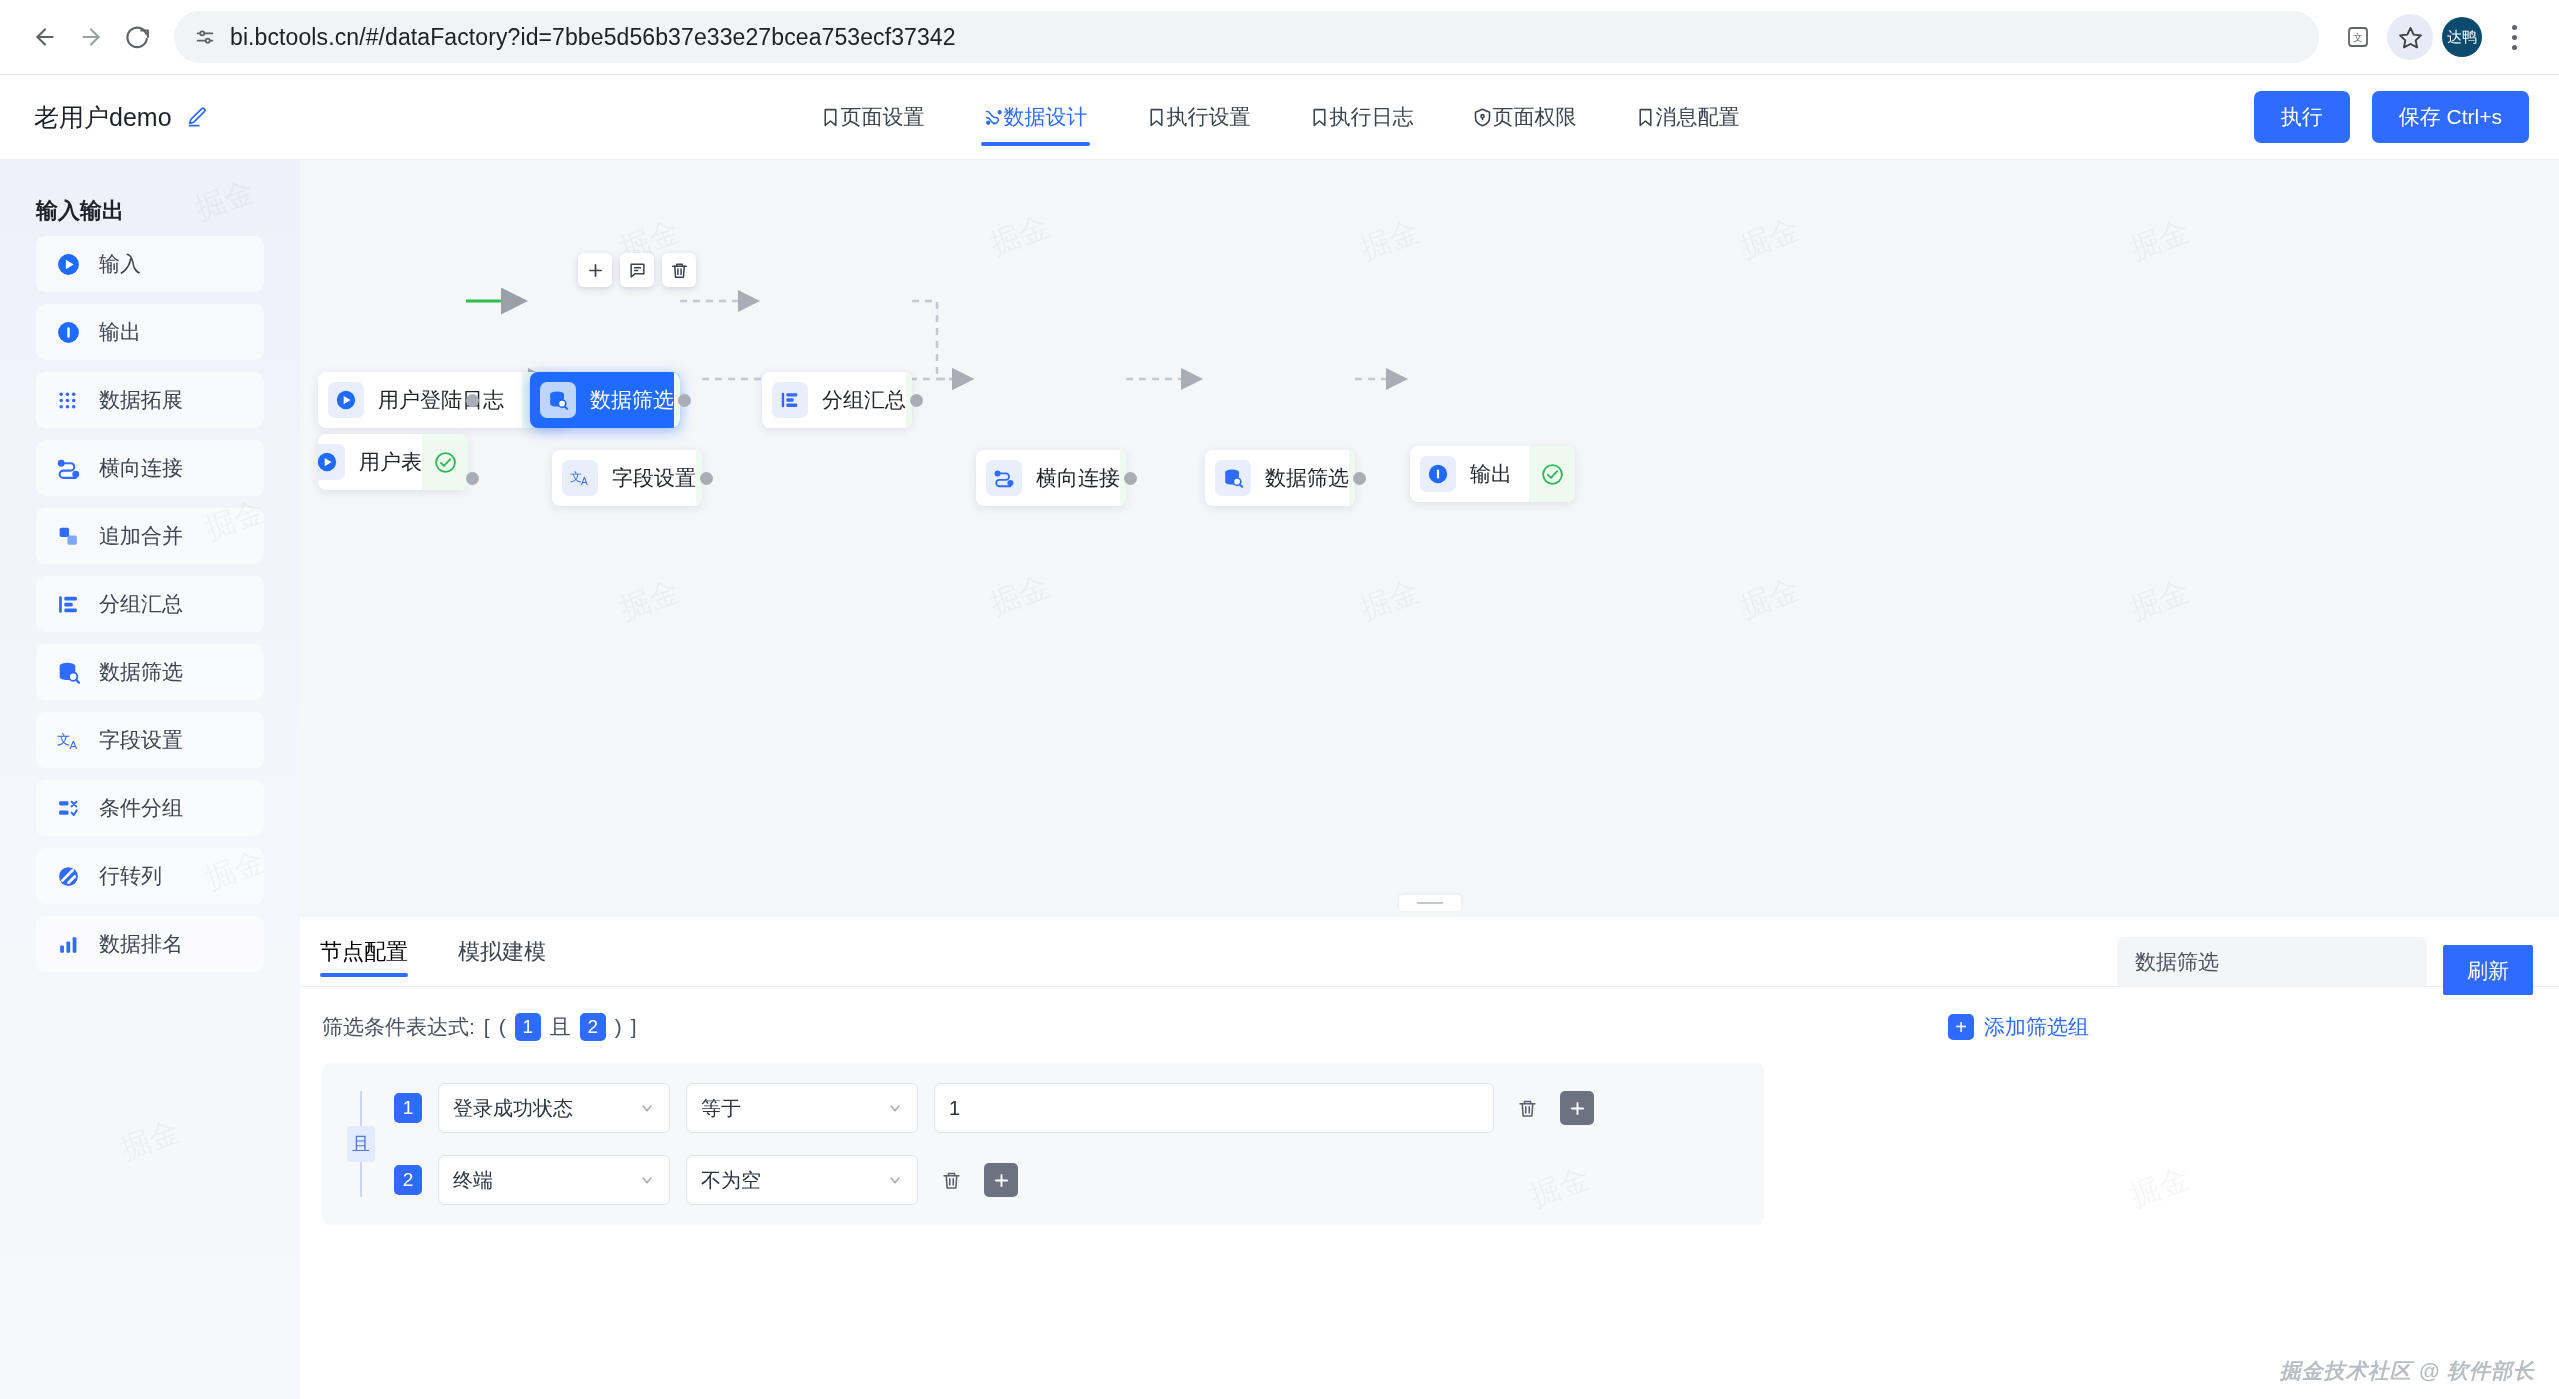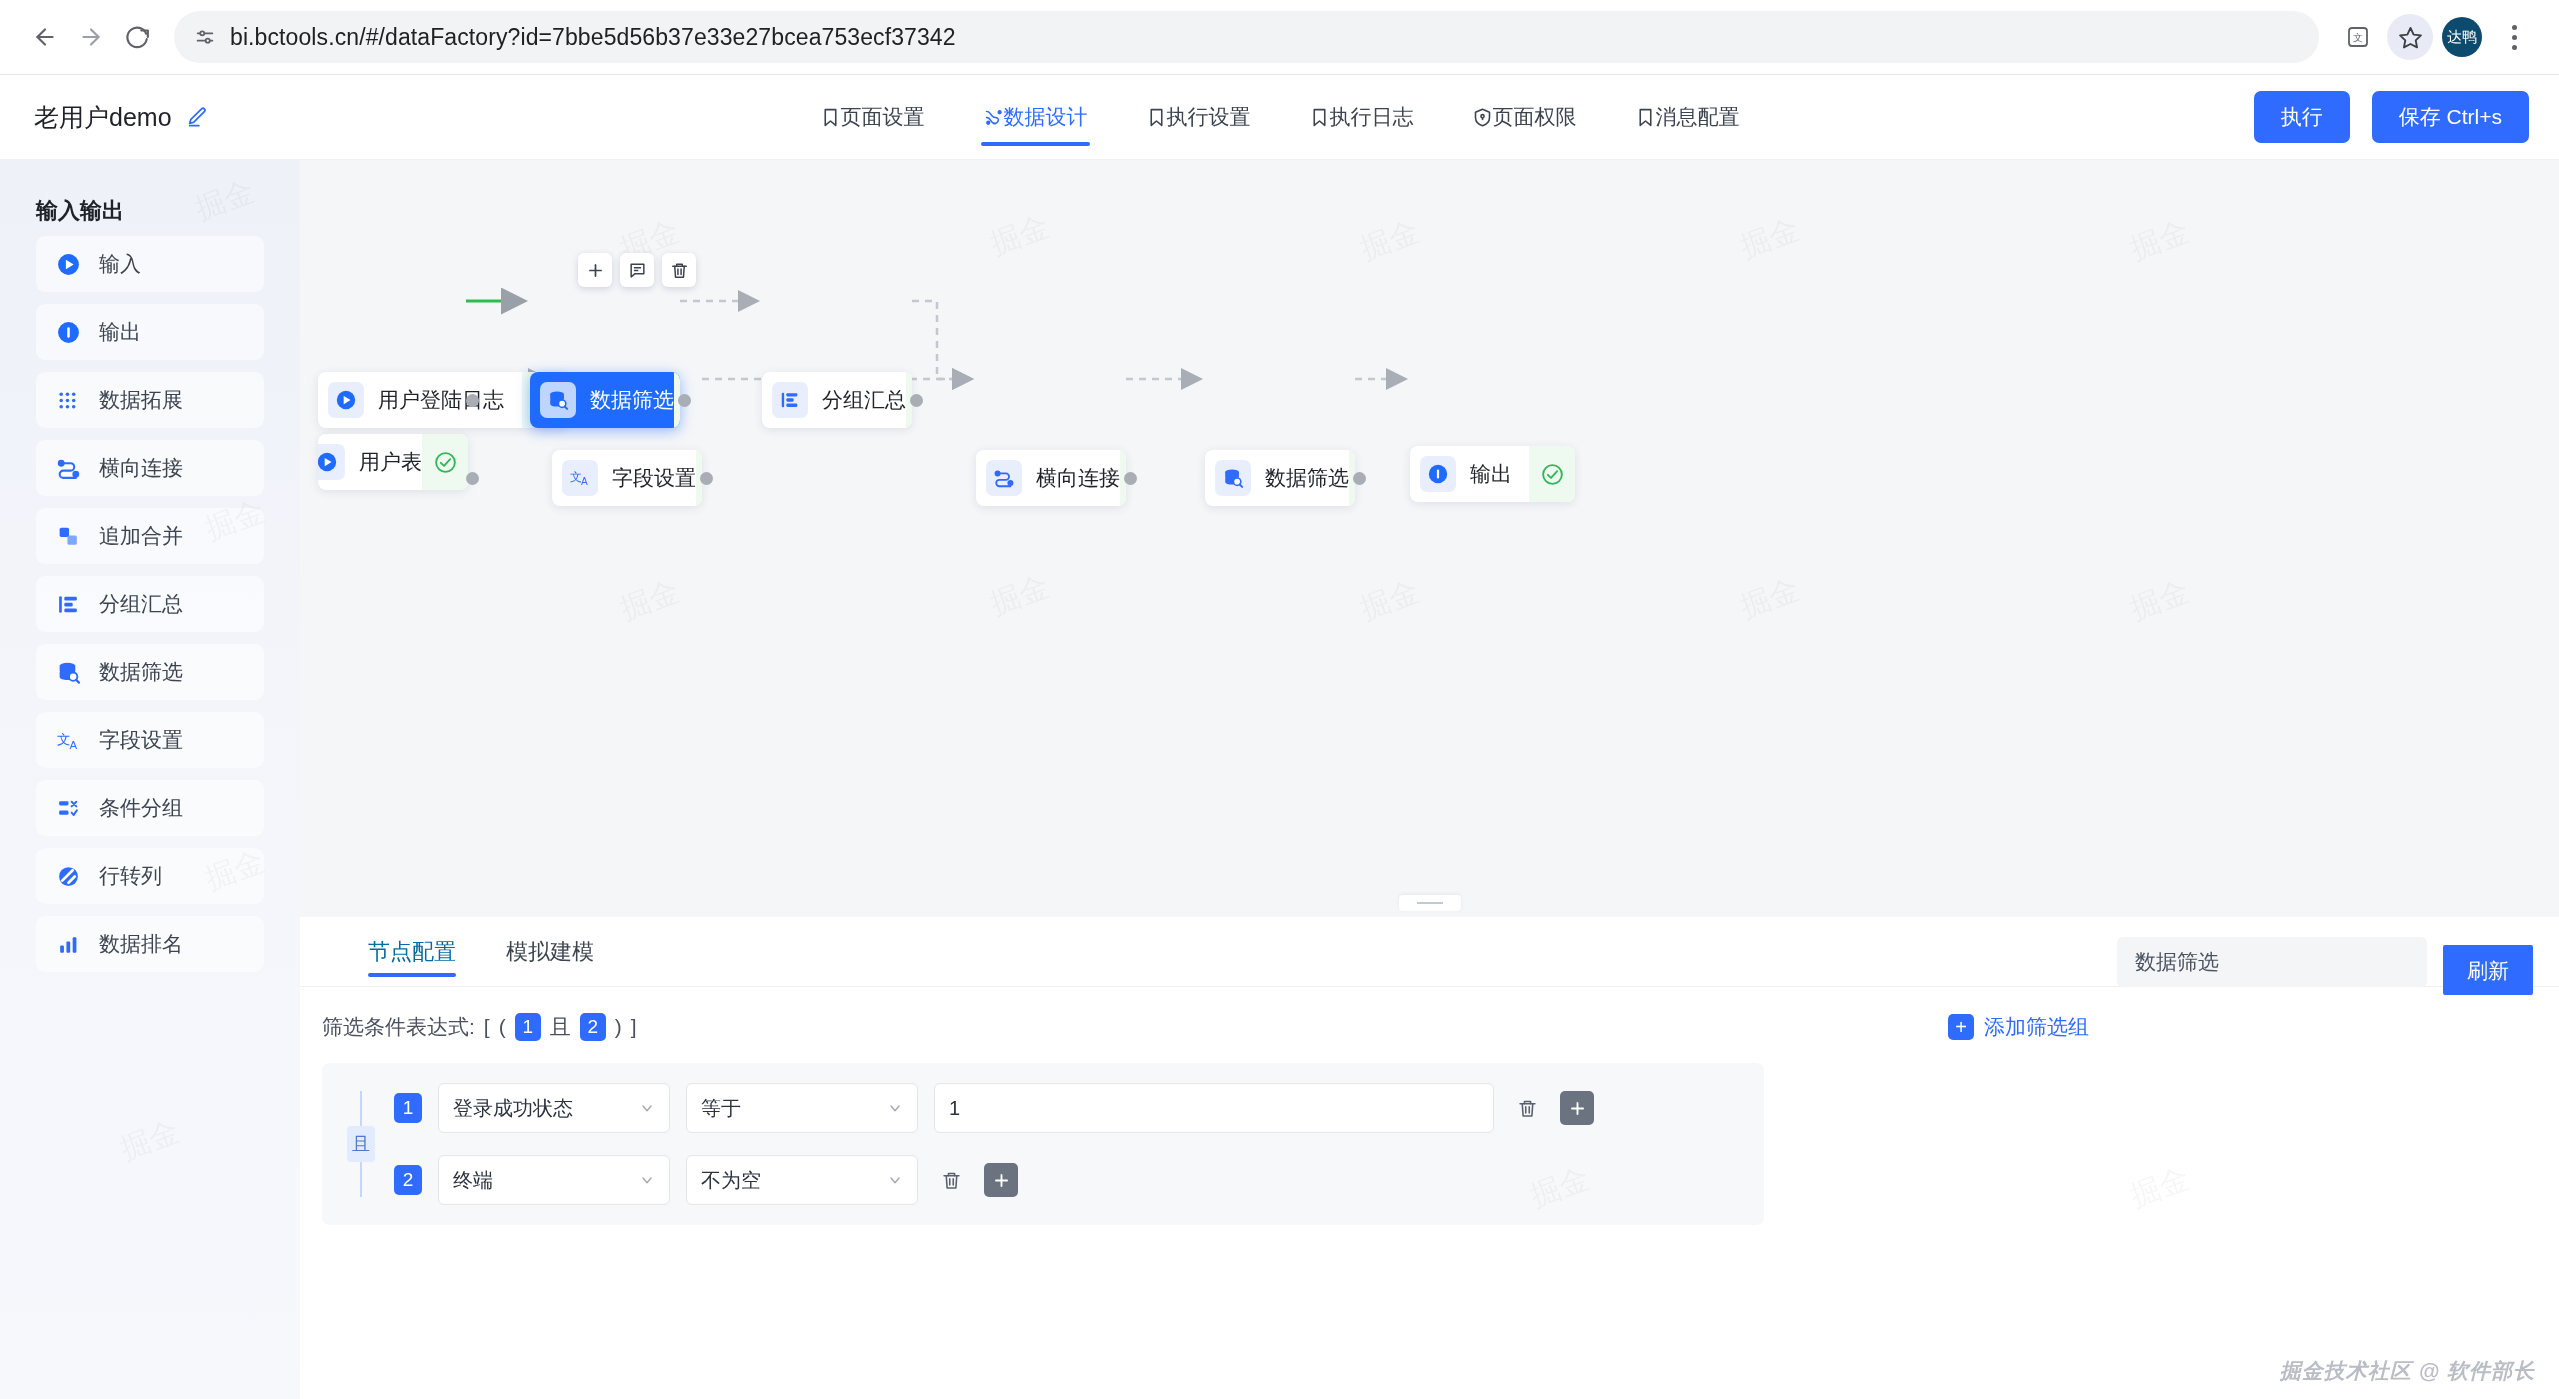--- a/index.html
+++ b/index.html
@@ -144,21 +144,21 @@
     background: #ffffff;
   }
   .panel-tabs {
     height: 70px; display: flex; align-items: center; padding-left: 20px;
     border-bottom: 1px solid #edeef1; position: relative;
   }
   .ptab {
     font-size: 22px; color: #3c4450; margin-right: 50px; height: 70px;
     display: flex; align-items: center; position: relative; cursor: pointer;
   }
-  .ptab.active { color: #0369a1; margin-left: 48px; }
+  .ptab.active { color: #000000; }
   .ptab.active::after {
     content: ""; position: absolute; left: 0; right: 0; bottom: 10px; height: 4px;
     background: #2f6bff; border-radius: 2px;
   }
   .panel-tools { position: absolute; right: 26px; top: 12px; display: flex; gap: 16px; align-items: center; }
   .node-name-input {
     width: 310px; height: 50px; background: #f4f5f7; border: none; border-radius: 6px;
     font-size: 21px; color: #4a5261; padding: 0 18px; font-family: inherit;
   }
   .btn-refresh {

